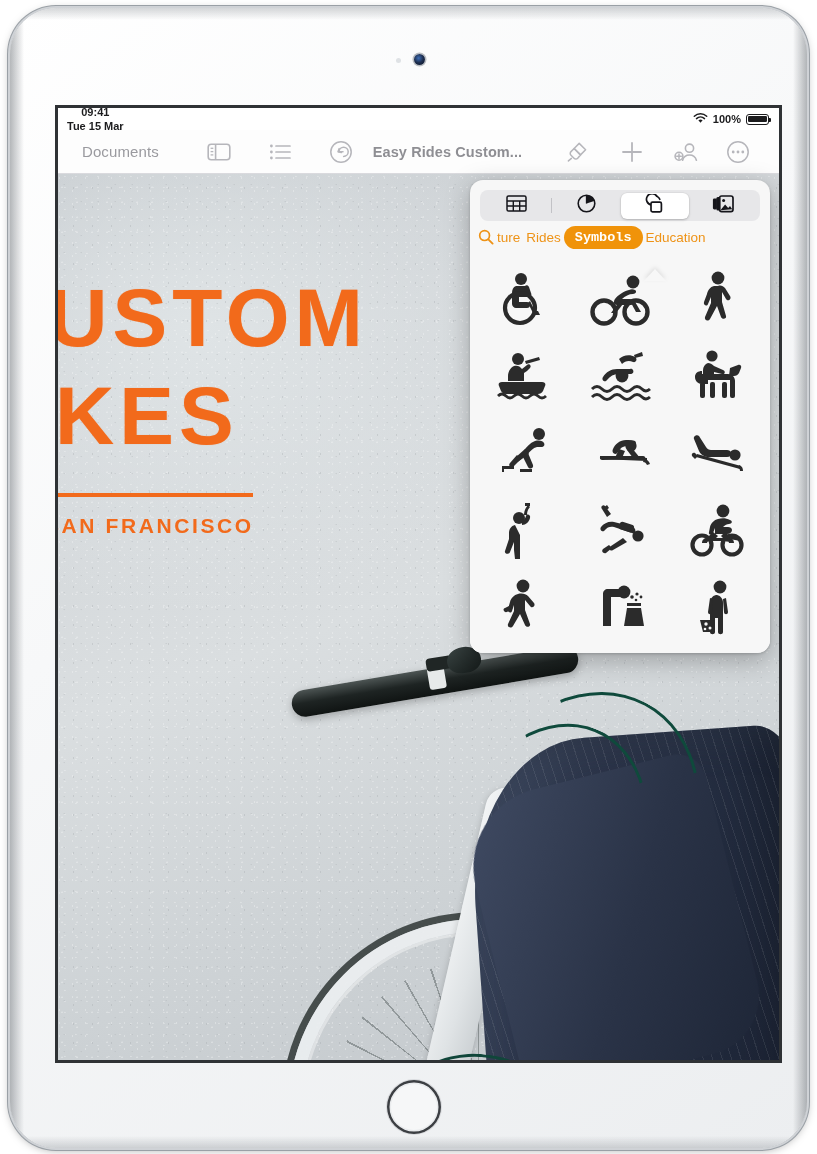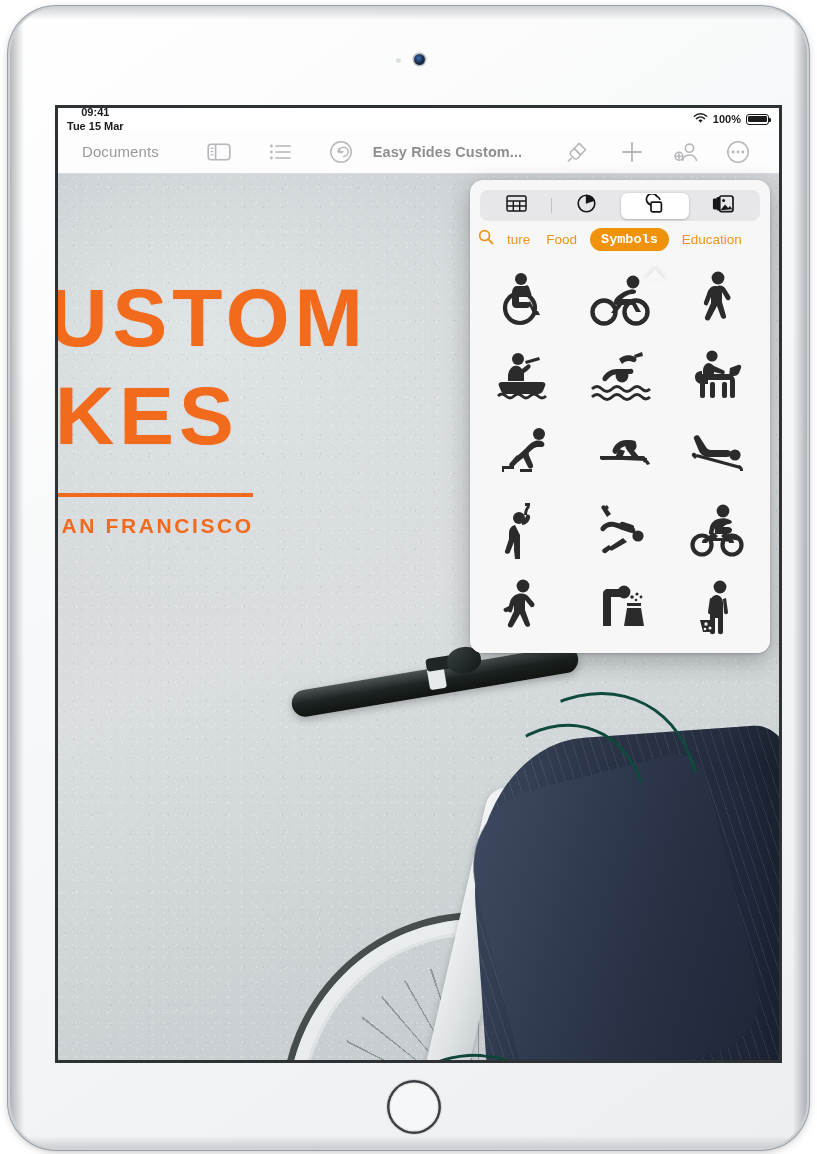--- a/index.html
+++ b/index.html
@@ -225,22 +225,22 @@
   }
   .seg-btn {
     flex: 1; height: 26px; border-radius: 6px;
     display: flex; align-items: center; justify-content: center;
     color: #15151a; position: relative;
   }
   .seg-btn.active { background: #ffffff; box-shadow: 0 1px 2.5px rgba(0,0,0,.22), 0 0 0 .5px rgba(0,0,0,.05); }
   .seg-div { width: 1px; height: 15px; background: #c2c2c6; }
 
   #cats {
-    height: 36px; display: flex; align-items: center;
-    padding: 1px 8px; gap: 10px; overflow: hidden;
+    height: 36px; display: flex; align-items: flex-end;
+    padding: 8px 8px; overflow: hidden;
   }
   .cat {
     font-size: 13.5px; color: #EE9317; white-space: nowrap; font-weight: bold;
     padding: 4px 3px; border-radius: 13px;
   }
   .cat.selected { background: #F0930A; color: #ffffff; padding: 4px 11px; font-family: Liberation Mono, monospace; }
   .cat.plain { font-weight: normal; }
 
   #grid {
     position: absolute; left: 0; top: 78px; width: 300px; height: 395px;
@@ -425,21 +425,21 @@
       </div>
 
       <div id="cats">
         <span>
           <svg width="16" height="16" viewBox="0 0 16 16">
             <circle cx="6.6" cy="6.6" r="4.9" fill="none" stroke="#EE9317" stroke-width="1.7"></circle>
             <line x1="10.3" y1="10.3" x2="14.6" y2="14.6" stroke="#EE9317" stroke-width="1.9" stroke-linecap="round"></line>
           </svg>
         </span>
         <span class="cat plain">ture</span>
-        <span class="cat plain">Food</span>
+        <span class="cat plain">Rides</span>
         <span class="cat selected">Symbols</span>
         <span class="cat plain">Education</span>
       </div>
 
       <div id="grid">
 
         <div class="shape-cell">
           <svg width="58" height="58" viewBox="0 0 58 58" fill="#2b2b2b">
             <circle cx="26" cy="9" r="6"></circle>
             <path d="M21 16 c-3 1 -4 4 -4 7 l0 11 c0 2 2 4 4 4 l11 0 c2 0 3 -1 3 -3 c0 -2 -1 -3 -3 -3 l-8 0 l0 -5 l9 0 c3 0 4 -2 3 -4 l-2 -6 c-1 -2 -3 -2 -4 -1"></path>

